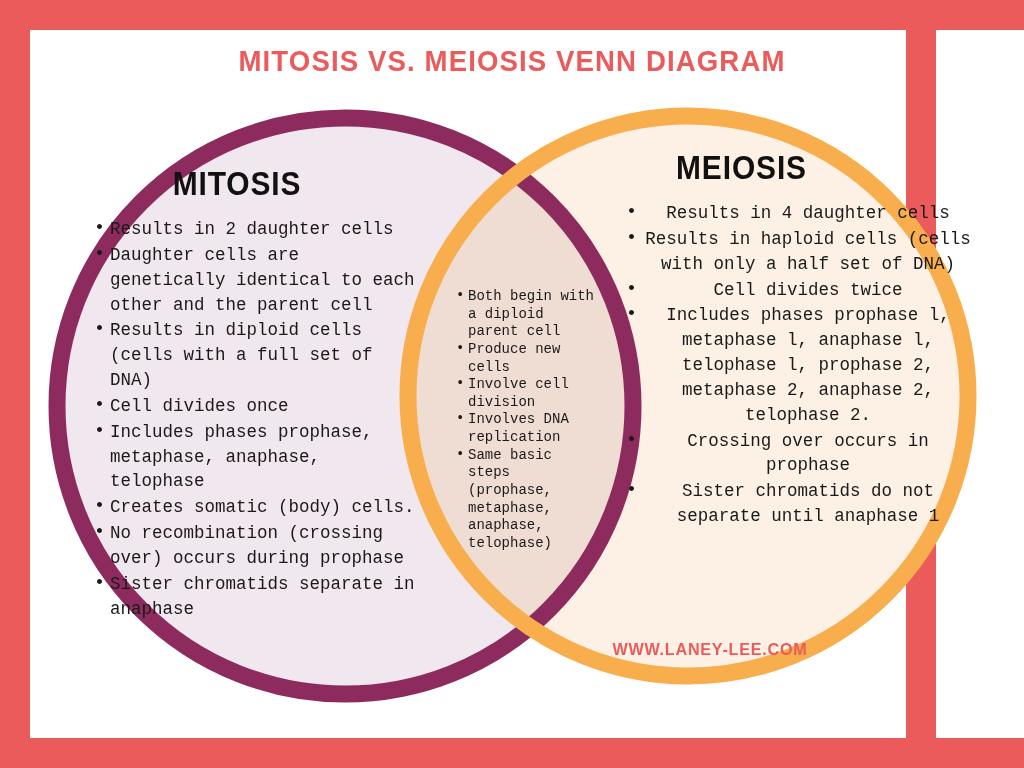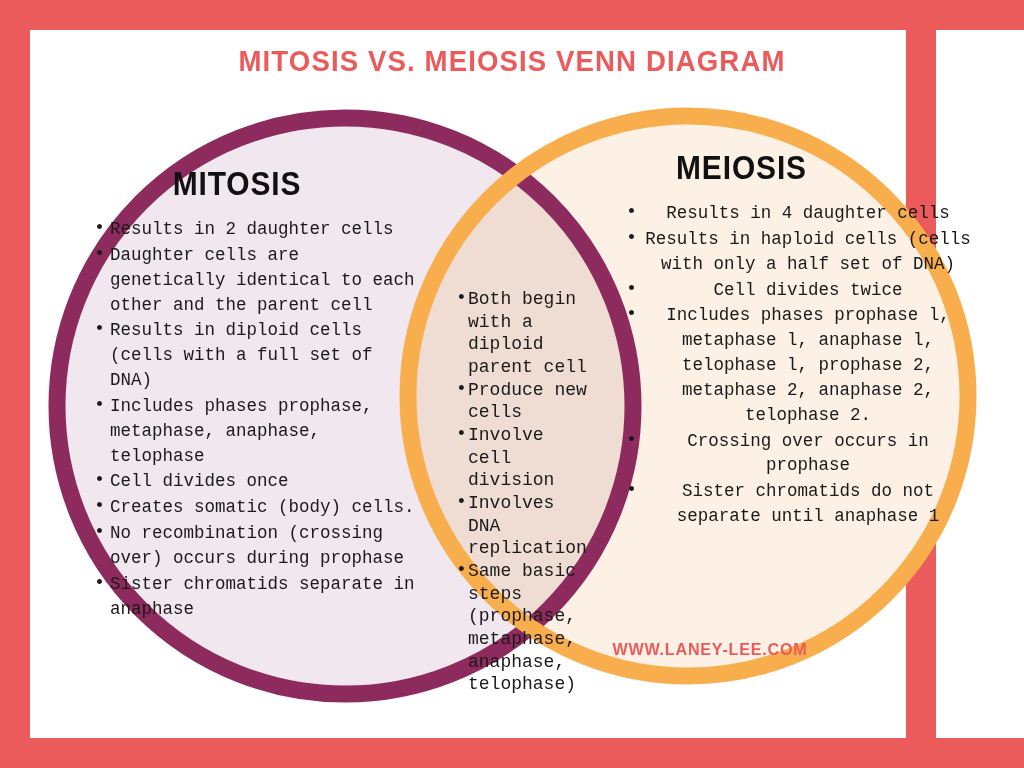--- a/index.html
+++ b/index.html
@@ -84,21 +84,21 @@
   #mitosis-panel ul.blist li { margin-bottom: 1px; }
 
   
   #meiosis-panel { left: 624px; top: 148px; width: 350px; }
   #meiosis-panel .heading { width: 235px; margin: 0 0 14px 0; text-align: center; }
   #meiosis-panel ul.blist { font-size: 17.5px; line-height: 1.42; }
   #meiosis-panel ul.blist li { margin-bottom: 1px; text-align: center; }
 
   
   #shared-panel { left: 455px; top: 288px; width: 140px; }
-  #shared-panel ul.blist { font-size: 18px; line-height: 1.26; }
+  #shared-panel ul.blist { font-size: 14px; line-height: 1.26; }
   #shared-panel ul.blist li { padding-left: 13px; margin-bottom: 0; }
   #shared-panel ul.blist li::before { left: 1px; top: -1px; font-size: 1em; }
 
   
   .watermark {
     position: absolute;
     left: 600px; top: 640px;
     width: 220px;
     text-align: center;
     color: #EC5B5B;
@@ -143,22 +143,22 @@
 
     <circle cx="688" cy="396" r="280" fill="none" stroke="#F9AE4E" stroke-width="17"></circle>
   </svg>
 
   <div class="layer" id="mitosis-panel">
     <div class="heading">MITOSIS</div>
     <ul class="blist">
       <li>Results in 2 daughter cells</li>
       <li>Daughter cells are genetically identical to each other and the parent cell</li>
       <li>Results in diploid cells (cells with a full set of DNA)</li>
+      <li>Cell divides once</li>
       <li>Includes phases prophase, metaphase, anaphase, telophase</li>
-      <li>Cell divides once</li>
       <li>Creates somatic (body) cells.</li>
       <li>No recombination (crossing over) occurs during prophase</li>
       <li>Sister chromatids separate in anaphase</li>
     </ul>
   </div>
 
   <div class="layer" id="shared-panel">
     <ul class="blist">
       <li>Both begin with a diploid parent cell</li>
       <li>Produce new cells</li>

